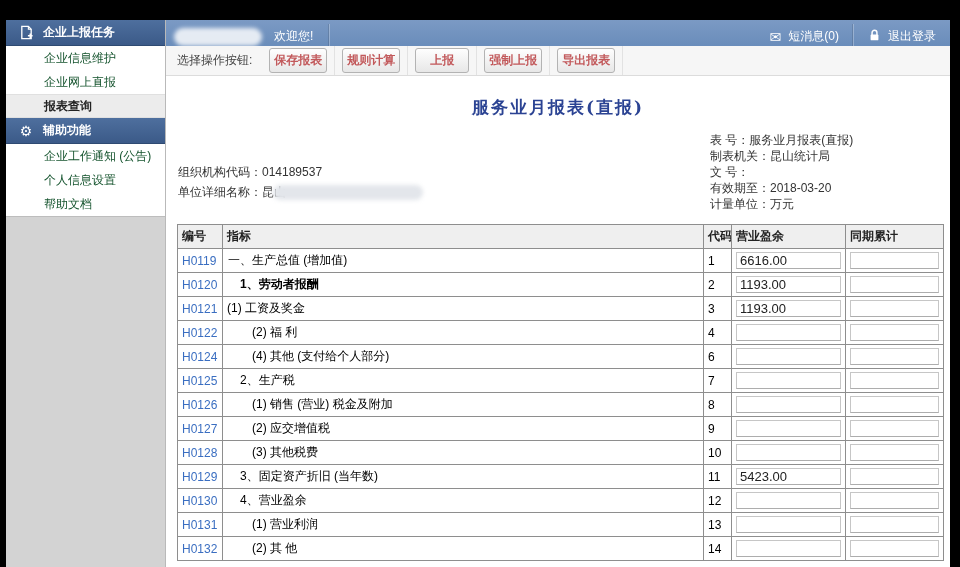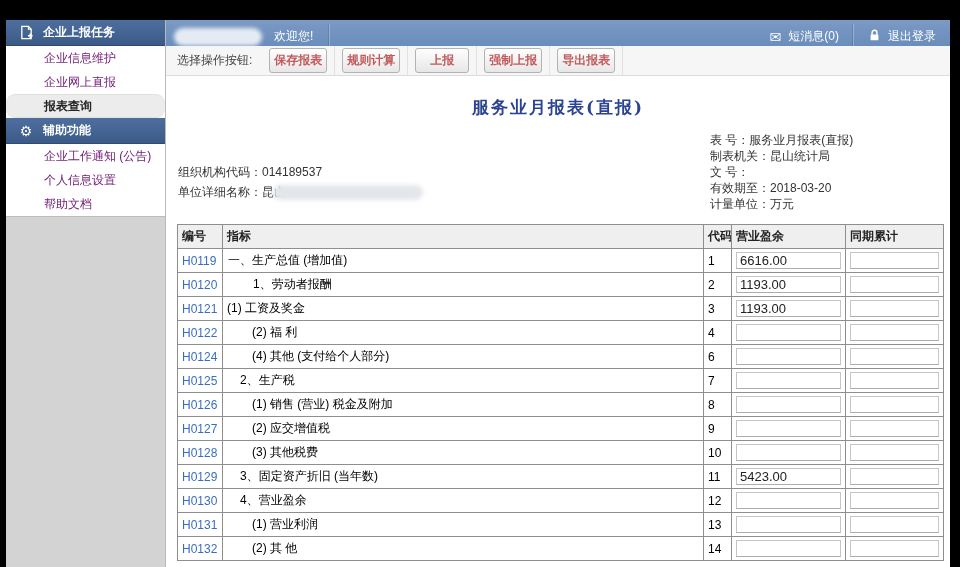--- a/index.html
+++ b/index.html
@@ -24,28 +24,27 @@
     height: 26px; flex: 0 0 26px;
     background: linear-gradient(#4e6f9e, #3b5a88);
     border-bottom: 1px solid #2e4a72;
     color: #fff; font-size: 12px; font-weight: bold;
     display: flex; align-items: center; padding-left: 12px; gap: 9px;
   }
   .side-ic { width: 16px; height: 16px; display: inline-flex; align-items: center; justify-content: center; }
   .gear-glyph { font-size: 14px; line-height: 14px; color: #fff; font-family: "DejaVu Sans", sans-serif; }
   .side-item {
     height: 24px; flex: 0 0 24px; line-height: 24px;
-    padding-left: 38px; font-size: 12px; color: #701a75;
+    padding-left: 38px; font-size: 12px; color: #14532d;
     background: #fff; cursor: pointer; white-space: nowrap;
   }
   .side-item.selected {
     background: #ececec; font-weight: bold; color: #222;
     border-top: 1px solid #e0e0e0; border-bottom: 1px solid #e0e0e0;
     line-height: 22px;
-    border-radius: 9px;
   }
   .side-filler { flex: 1 1 auto; background: #d3d3d3; border-top: 1px solid #bdbdbd; }
   
   .topbar {
     position: absolute; left: 160px; top: 0; right: 0; height: 34px;
     background: linear-gradient(#7b9ac4, #6589b8);
     border-bottom: 1px solid #5b80af;
     display: flex; align-items: center; color: #fff; font-size: 12px;
   }
   .user-blur {
@@ -234,21 +233,21 @@
             <td>1</td>
             <td class="val-cell">
               <input class="val" type="text" value="6616.00" style="">
             </td>
             <td class="val-cell">
               <input class="val" type="text" style="">
             </td>
           </tr>
           <tr>
             <td class="id-cell">H0120</td>
-            <td style="padding-left: 30px;">1、劳动者报酬</td>
+            <td style="padding-left: 17px; font-weight: bold;">1、劳动者报酬</td>
             <td>2</td>
             <td class="val-cell">
               <input class="val" type="text" value="1193.00" style="">
             </td>
             <td class="val-cell">
               <input class="val" type="text" style="">
             </td>
           </tr>
           <tr>
             <td class="id-cell">H0121</td>

